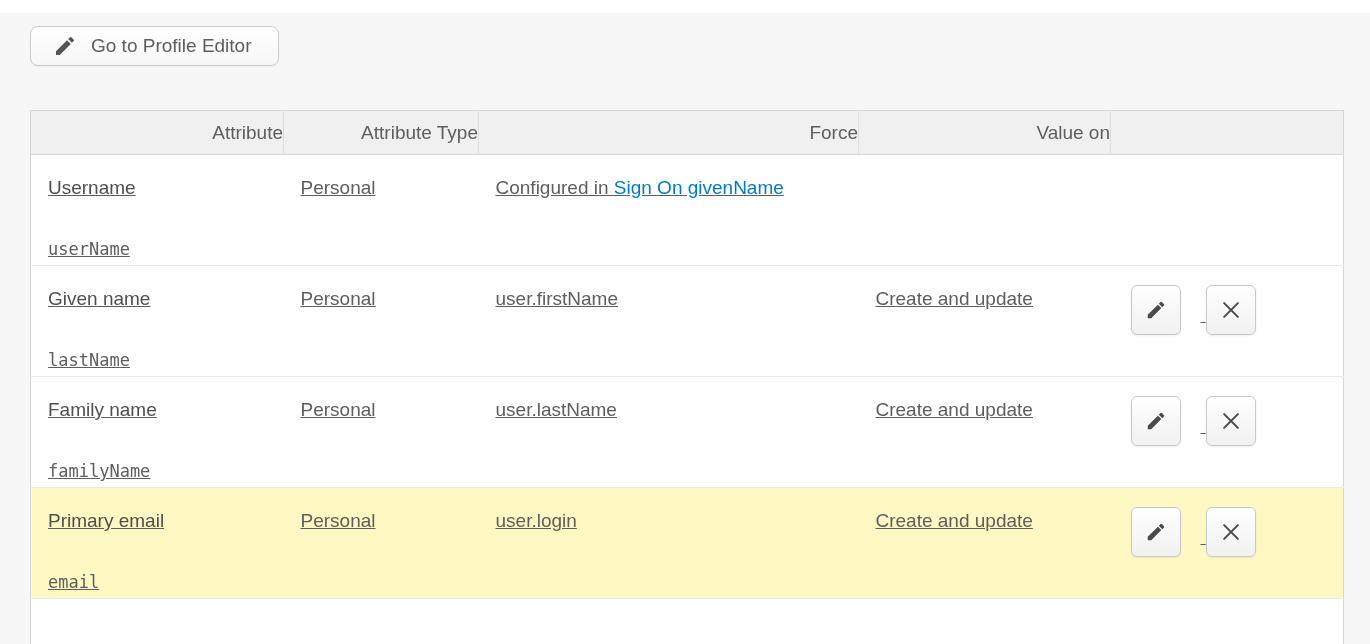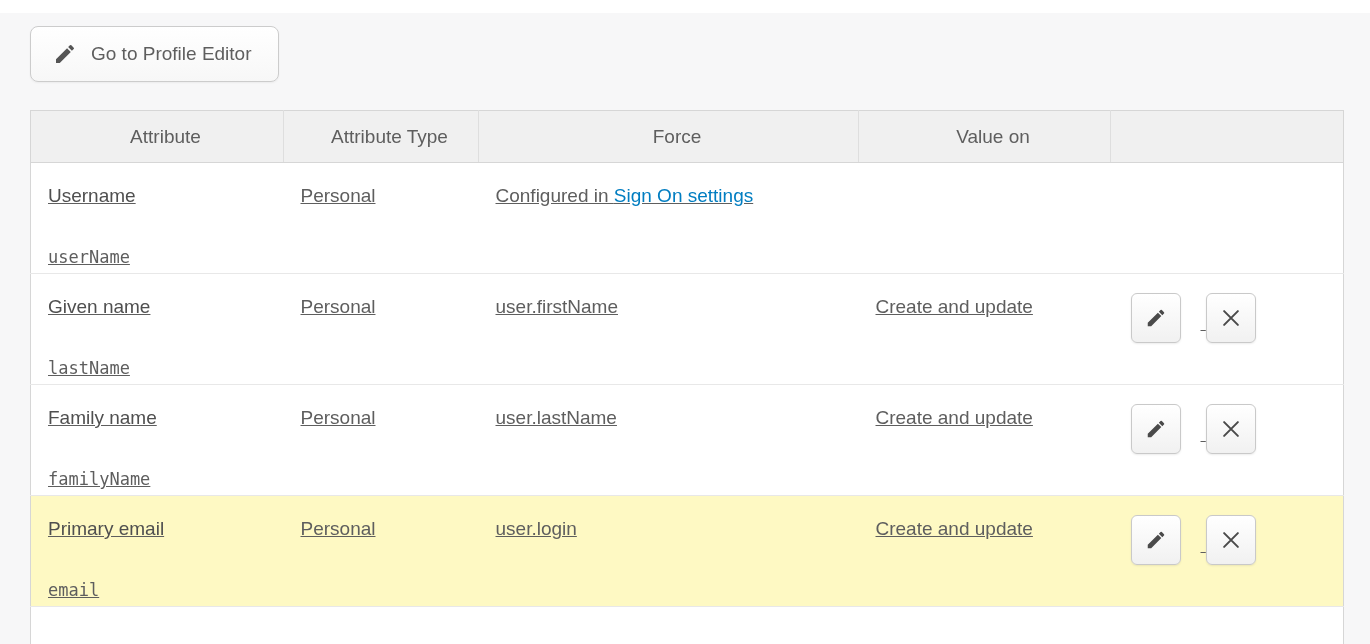--- a/index.html
+++ b/index.html
@@ -13,21 +13,21 @@
   .top-strip {
     position:absolute; left:0; top:0; width:1370px; height:13px;
     background:#ffffff;
   }
   
   .toolbar {
     position:absolute; left:30px; top:26px;
     display:flex; gap:21px;
   }
   .toolbar .btn {
-    height:56px;
+    height:40px;
     display:inline-flex; align-items:center; gap:14px;
     padding:0 26px 0 22px;
     border:1px solid #cccccc; border-radius:8px;
     background:linear-gradient(#ffffff,#f7f7f7);
     box-shadow:0 1px 2px rgba(0,0,0,0.05);
     font-family:"Liberation Sans", sans-serif;
     font-size:19px; color:#5e5e5e;
     cursor:pointer;
   }
   .toolbar .btn .icon { display:inline-flex; }
@@ -36,22 +36,22 @@
     position:absolute; left:30px; top:110px;
     width:1313px;
     border-collapse:collapse;
     table-layout:fixed;
     background:#ffffff;
     border:1px solid #d6d6d6;
     font-size:19px;
   }
   .attr-table th {
     background:#f0f0f0;
-    height:52px;
-    text-align:center;
+    height:44px;
+    text-align:right;
     vertical-align:middle;
     padding:0 0 0 17px;
     font-weight:400;
     font-size:19px;
     color:#5e5e5e;
     border-right:1px solid #dedede;
     border-bottom:1px solid #d6d6d6;
   }
   .attr-table th:last-child { border-right:none; }
   .attr-table td {
@@ -117,21 +117,21 @@
       <th></th>
     </tr>
   </thead>
   <tbody>
     <tr>
       <td>
         <div class="attr-label">Username</div>
         <div class="attr-var">userName</div>
       </td>
       <td>Personal</td>
-      <td><span>Configured in </span><a class="link">Sign On settings</a></td>
+      <td><span>Configured in </span><a class="link">Sign On givenName</a></td>
       <td></td>
       <td></td>
     </tr>
 
     <tr>
       <td>
         <div class="attr-label">Given name</div>
         <div class="attr-var">lastName</div>
       </td>
       <td>Personal</td>

